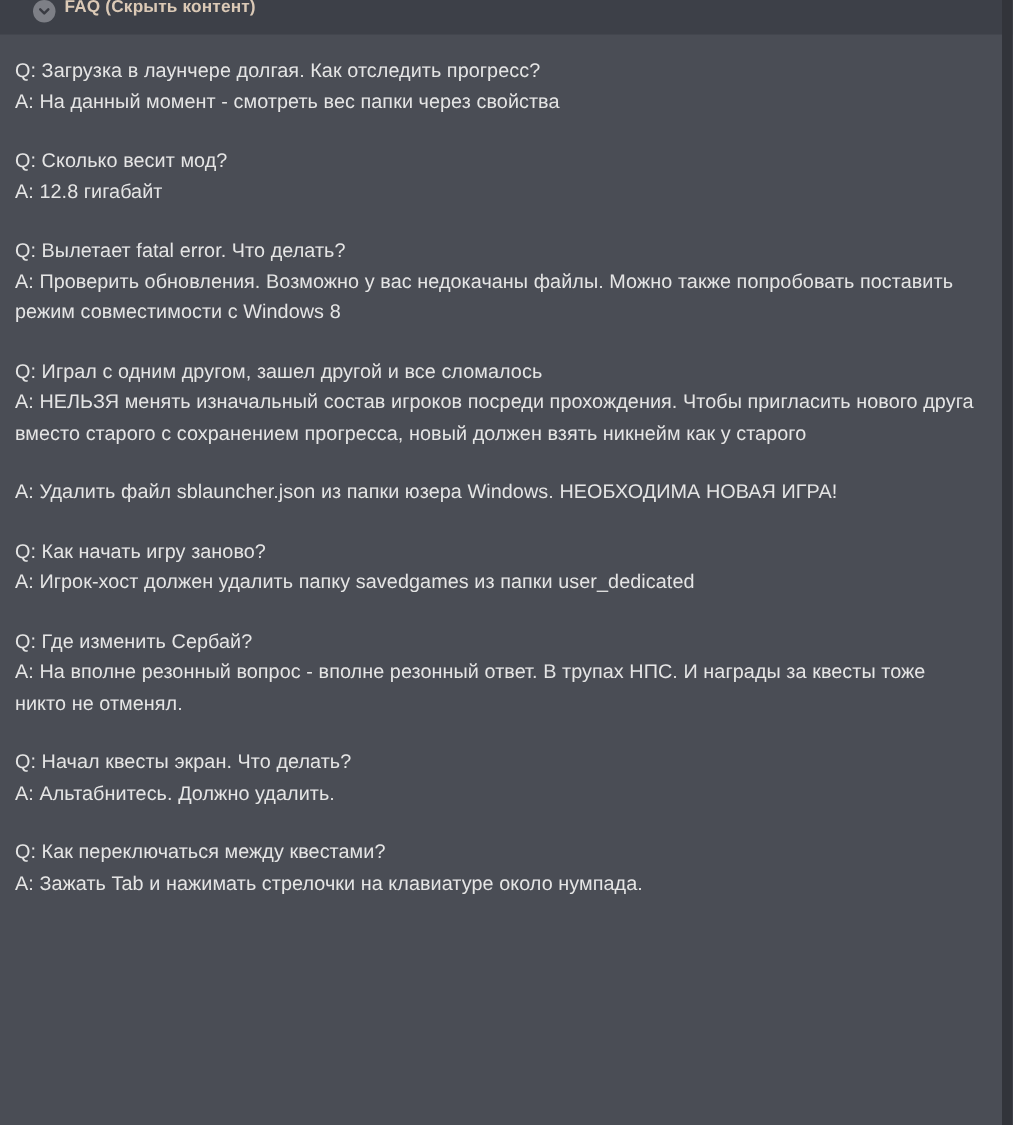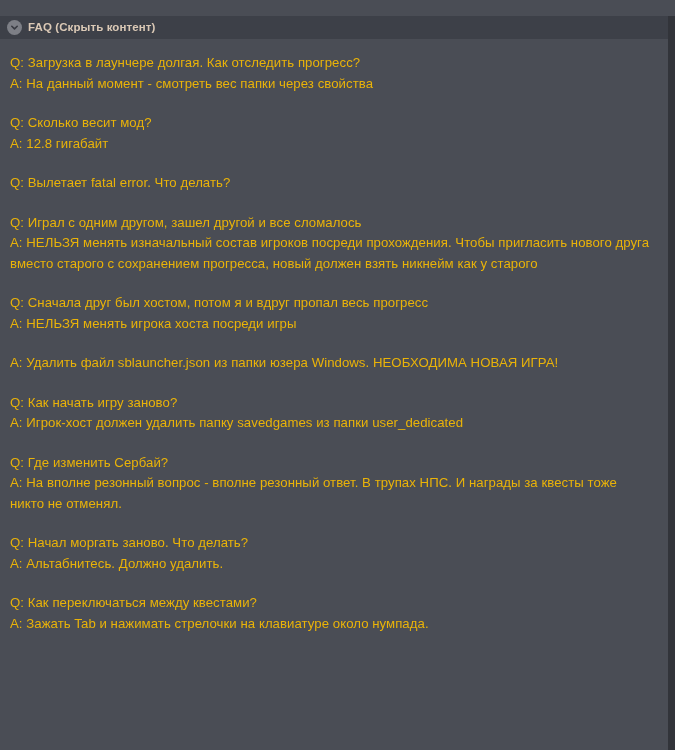--- a/index.html
+++ b/index.html
@@ -19,26 +19,25 @@
     height: 750px;
     background: #4a4d55;
     box-sizing: border-box;
   }
 
   
   .spoiler-header {
     height: 23px;
     background: #3d4048;
     display: flex;
-    align-items: center;
-    padding: 0 0 0 7px;
+    align-items: flex-start;
+    padding: 0 0 0 22px;
     box-sizing: border-box;
     cursor: pointer;
     user-select: none;
-    margin-top: 16px;
   }
   .toggle-icon {
     width: 15px;
     height: 15px;
     border-radius: 50%;
     background: #7d7f86;
     display: flex;
     align-items: center;
     justify-content: center;
     flex: 0 0 auto;
@@ -60,21 +59,21 @@
     box-sizing: border-box;
     width: 668px;
   }
   .qa-block {
     margin-bottom: 19px;
   }
   .qa-block:last-child { margin-bottom: 0; }
   .qa-line {
     font-size: 13.2px;
     line-height: 20.5px;
-    color: #eab308;
+    color: #e5e5e5;
     letter-spacing: 0.05px;
     word-wrap: break-word;
   }
 
   
   .right-gutter {
     position: absolute;
     top: 0;
     right: 0;
     width: 7px;
@@ -100,42 +99,39 @@
       <div class="qa-block">
         <div class="qa-line">Q: Загрузка в лаунчере долгая. Как отследить прогресс?</div>
         <div class="qa-line">A: На данный момент - смотреть вес папки через свойства</div>
       </div>
       <div class="qa-block">
         <div class="qa-line">Q: Сколько весит мод?</div>
         <div class="qa-line">A: 12.8 гигабайт</div>
       </div>
       <div class="qa-block">
         <div class="qa-line">Q: Вылетает fatal error. Что делать?</div>
+        <div class="qa-line">A: Проверить обновления. Возможно у вас недокачаны файлы. Можно также попробовать поставить режим совместимости с Windows 8</div>
       </div>
       <div class="qa-block">
         <div class="qa-line">Q: Играл с одним другом, зашел другой и все сломалось</div>
         <div class="qa-line">A: НЕЛЬЗЯ менять изначальный состав игроков посреди прохождения. Чтобы пригласить нового друга вместо старого с сохранением прогресса, новый должен взять никнейм как у старого</div>
-      </div>
-      <div class="qa-block">
-        <div class="qa-line">Q: Сначала друг был хостом, потом я и вдруг пропал весь прогресс</div>
-        <div class="qa-line">A: НЕЛЬЗЯ менять игрока хоста посреди игры</div>
       </div>
       <div class="qa-block">
         <div class="qa-line">A: Удалить файл sblauncher.json из папки юзера Windows. НЕОБХОДИМА НОВАЯ ИГРА!</div>
       </div>
       <div class="qa-block">
         <div class="qa-line">Q: Как начать игру заново?</div>
         <div class="qa-line">A: Игрок-хост должен удалить папку savedgames из папки user_dedicated</div>
       </div>
       <div class="qa-block">
         <div class="qa-line">Q: Где изменить Сербай?</div>
         <div class="qa-line">A: На вполне резонный вопрос - вполне резонный ответ. В трупах НПС. И награды за квесты тоже никто не отменял.</div>
       </div>
       <div class="qa-block">
-        <div class="qa-line">Q: Начал моргать заново. Что делать?</div>
+        <div class="qa-line">Q: Начал квесты экран. Что делать?</div>
         <div class="qa-line">A: Альтабнитесь. Должно удалить.</div>
       </div>
       <div class="qa-block">
         <div class="qa-line">Q: Как переключаться между квестами?</div>
         <div class="qa-line">A: Зажать Tab и нажимать стрелочки на клавиатуре около нумпада.</div>
       </div>
     </div>
 
   <div class="right-gutter"></div>
 </div>

